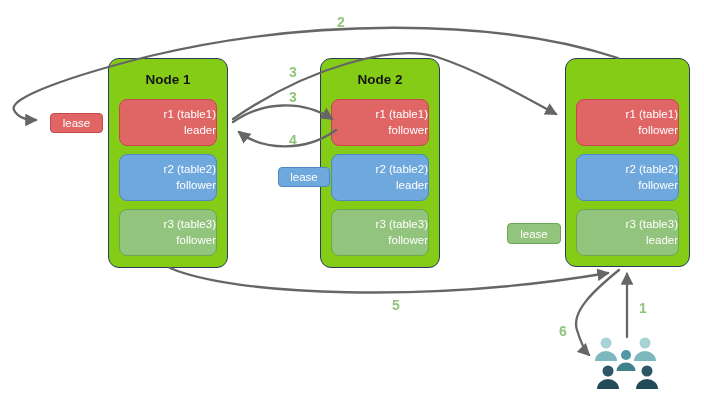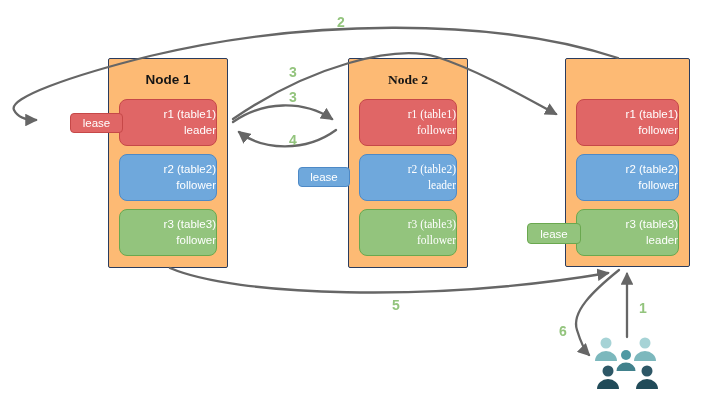--- a/index.html
+++ b/index.html
@@ -1,30 +1,30 @@
 <!DOCTYPE html>
 <html><head>
 <meta charset="utf-8">
 <style>
   html,body{margin:0;padding:0;background:#ffffff;font-family:"Liberation Sans",sans-serif;}
   .canvas{position:relative;width:704px;height:405px;background:#ffffff;overflow:hidden;}
 
-  .node{position:absolute;top:58px;height:210px;background:#fdba74;
-        border:1.6px solid #2a3c5e;border-radius:2px;box-sizing:border-box;z-index:1;}
+  .node{position:absolute;top:58px;height:210px;background:#84cc16;
+        border:1.6px solid #2a3c5e;border-radius:11px;box-sizing:border-box;z-index:1;}
   .node-title{position:absolute;top:13px;left:0;right:0;text-align:center;
         font-weight:bold;font-size:13.5px;color:#151515;}
   .replica{position:absolute;left:10px;right:10px;height:47px;border-radius:8px;
         border:1.6px solid #888;display:flex;flex-direction:column;align-items:flex-end;
         justify-content:center;color:#ffffff;font-size:11.5px;line-height:1.32;
         box-sizing:border-box;text-align:center;}
   .replica.p1{top:40px}.replica.p2{top:95px}.replica.p3{top:150px}
 
   .lease{position:absolute;border:1.5px solid #888;border-radius:4px;color:#ffffff;
         font-size:11.5px;display:flex;align-items:center;justify-content:center;
-        box-sizing:border-box;z-index:1;margin-left:20px;}
+        box-sizing:border-box;z-index:1;}
   .lease-red{left:50px;top:113px;width:53px;height:20px;}
   .lease-blue{left:278px;top:167px;width:52px;height:20px;}
   .lease-green{left:507px;top:223px;width:54px;height:21px;}
 
   .num{position:absolute;font-weight:bold;font-size:14px;color:#93c47d;
         transform:translate(-50%,-50%);z-index:6;}
 
   svg.links{position:absolute;left:0;top:0;width:704px;height:405px;z-index:5;pointer-events:none;}
 </style>
 </head>
@@ -77,21 +77,21 @@
     <div class="replica p2" style="background-color: rgb(111, 168, 220); border-color: rgb(77, 137, 198);">
       <span>r2 (table2)</span>
       <span>follower</span>
     </div>
     <div class="replica p3" style="background-color: rgb(147, 196, 125); border-color: rgb(106, 168, 79);">
       <span>r3 (table3)</span>
       <span>follower</span>
     </div>
   </div>
 
-  <div class="node" style="left:348px;width:120px;font-family:Liberation Serif, serif;">
+  <div class="node" style="left:320px;width:120px;">
     <div class="node-title">Node 2</div>
     <div class="replica p1" style="background-color: rgb(224, 102, 102); border-color: rgb(198, 72, 72);">
       <span>r1 (table1)</span>
       <span>follower</span>
     </div>
     <div class="replica p2" style="background-color: rgb(111, 168, 220); border-color: rgb(77, 137, 198);">
       <span>r2 (table2)</span>
       <span>leader</span>
     </div>
     <div class="replica p3" style="background-color: rgb(147, 196, 125); border-color: rgb(106, 168, 79);">

